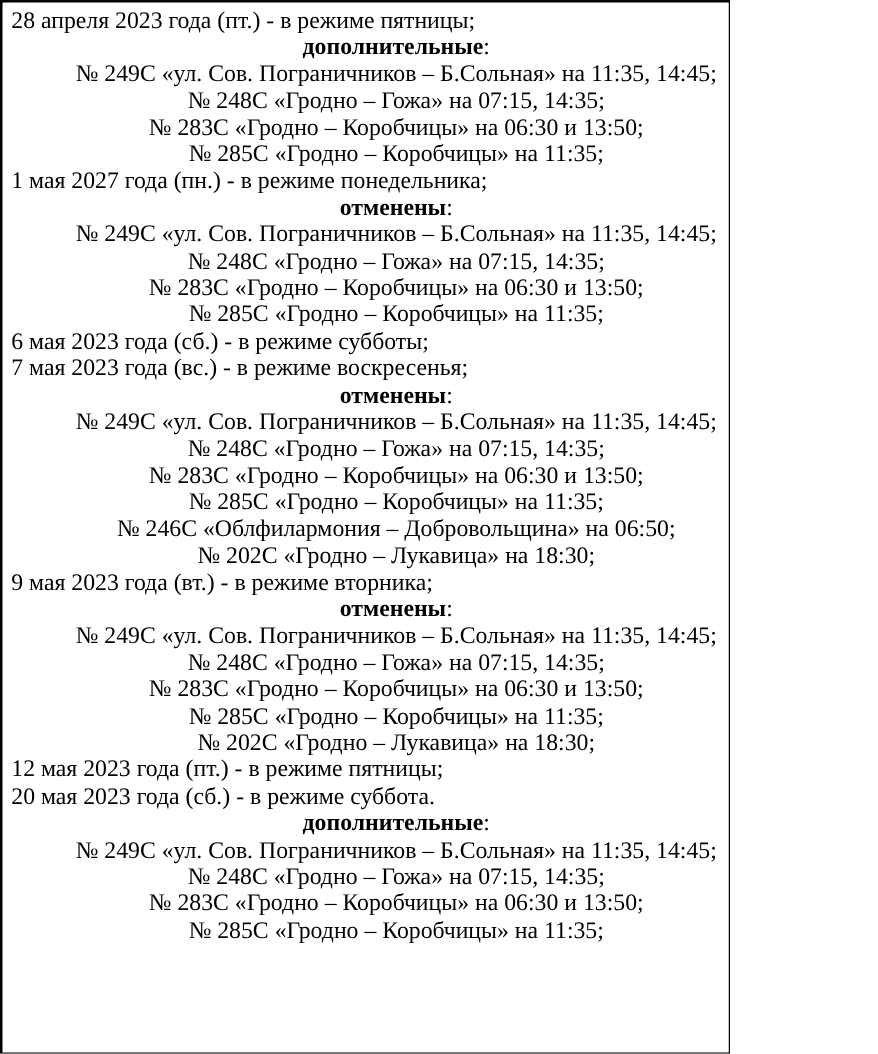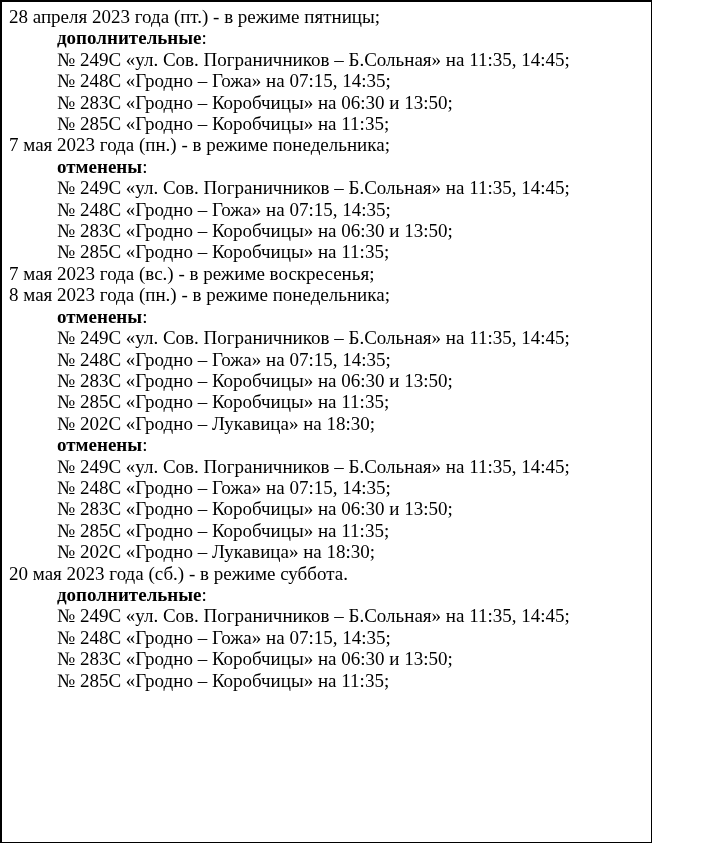--- a/index.html
+++ b/index.html
@@ -2,74 +2,78 @@
 <html lang="ru"><head>
 <meta charset="utf-8">
 <style>
   html, body {
     margin: 0;
     padding: 0;
     background: #ffffff;
   }
   .page {
     position: relative;
-    width: 652px;
+    width: 584px;
     height: 843px;
     box-sizing: border-box;
     background: #ffffff;
     border-style: solid;
     border-color: #000000;
     border-width: 2px 1px 1px 2px;
     padding: 4px 6px 2px 7px;
     overflow: hidden;
     font-family: "Liberation Serif", "DejaVu Serif", serif;
     font-size: 19px;
     line-height: 21.4px;
     color: #000000;
   }
   .line {
     white-space: nowrap;
   }
   .line.section,
   .line.route {
     padding-left: 48px;
+    text-align: center;
   }
   .line.section .bold {
     font-weight: bold;
   }
 </style>
 </head>
 <body>
 
 <div class="page">
     <div class="line date">28 апреля 2023 года (пт.) - в режиме пятницы;</div>
     <div class="line section"><span class="bold">дополнительные</span>:</div>
     <div class="line route">№ 249С «ул. Сов. Пограничников – Б.Сольная» на 11:35, 14:45;</div>
     <div class="line route">№ 248С «Гродно – Гожа» на 07:15, 14:35;</div>
     <div class="line route">№ 283С «Гродно – Коробчицы» на 06:30 и 13:50;</div>
     <div class="line route">№ 285С «Гродно – Коробчицы» на 11:35;</div>
-    <div class="line date">7 мая 2023 года (пн.) - в режиме понедельника;</div>
+    <div class="line date">1 мая 2027 года (пн.) - в режиме понедельника;</div>
     <div class="line section"><span class="bold">отменены</span>:</div>
     <div class="line route">№ 249С «ул. Сов. Пограничников – Б.Сольная» на 11:35, 14:45;</div>
     <div class="line route">№ 248С «Гродно – Гожа» на 07:15, 14:35;</div>
     <div class="line route">№ 283С «Гродно – Коробчицы» на 06:30 и 13:50;</div>
     <div class="line route">№ 285С «Гродно – Коробчицы» на 11:35;</div>
+    <div class="line date">6 мая 2023 года (сб.) - в режиме субботы;</div>
     <div class="line date">7 мая 2023 года (вс.) - в режиме воскресенья;</div>
-    <div class="line date">8 мая 2023 года (пн.) - в режиме понедельника;</div>
+    <div class="line section"><span class="bold">отменены</span>:</div>
+    <div class="line route">№ 249С «ул. Сов. Пограничников – Б.Сольная» на 11:35, 14:45;</div>
+    <div class="line route">№ 248С «Гродно – Гожа» на 07:15, 14:35;</div>
+    <div class="line route">№ 283С «Гродно – Коробчицы» на 06:30 и 13:50;</div>
+    <div class="line route">№ 285С «Гродно – Коробчицы» на 11:35;</div>
+    <div class="line route">№ 246С «Облфилармония – Добровольщина» на 06:50;</div>
+    <div class="line route">№ 202С «Гродно – Лукавица» на 18:30;</div>
+    <div class="line date">9 мая 2023 года (вт.) - в режиме вторника;</div>
     <div class="line section"><span class="bold">отменены</span>:</div>
     <div class="line route">№ 249С «ул. Сов. Пограничников – Б.Сольная» на 11:35, 14:45;</div>
     <div class="line route">№ 248С «Гродно – Гожа» на 07:15, 14:35;</div>
     <div class="line route">№ 283С «Гродно – Коробчицы» на 06:30 и 13:50;</div>
     <div class="line route">№ 285С «Гродно – Коробчицы» на 11:35;</div>
     <div class="line route">№ 202С «Гродно – Лукавица» на 18:30;</div>
-    <div class="line section"><span class="bold">отменены</span>:</div>
-    <div class="line route">№ 249С «ул. Сов. Пограничников – Б.Сольная» на 11:35, 14:45;</div>
-    <div class="line route">№ 248С «Гродно – Гожа» на 07:15, 14:35;</div>
-    <div class="line route">№ 283С «Гродно – Коробчицы» на 06:30 и 13:50;</div>
-    <div class="line route">№ 285С «Гродно – Коробчицы» на 11:35;</div>
-    <div class="line route">№ 202С «Гродно – Лукавица» на 18:30;</div>
+    <div class="line date">12 мая 2023 года (пт.) - в режиме пятницы;</div>
     <div class="line date">20 мая 2023 года (сб.) - в режиме суббота.</div>
     <div class="line section"><span class="bold">дополнительные</span>:</div>
     <div class="line route">№ 249С «ул. Сов. Пограничников – Б.Сольная» на 11:35, 14:45;</div>
     <div class="line route">№ 248С «Гродно – Гожа» на 07:15, 14:35;</div>
     <div class="line route">№ 283С «Гродно – Коробчицы» на 06:30 и 13:50;</div>
     <div class="line route">№ 285С «Гродно – Коробчицы» на 11:35;</div>
   </div>
 
 </body></html>

